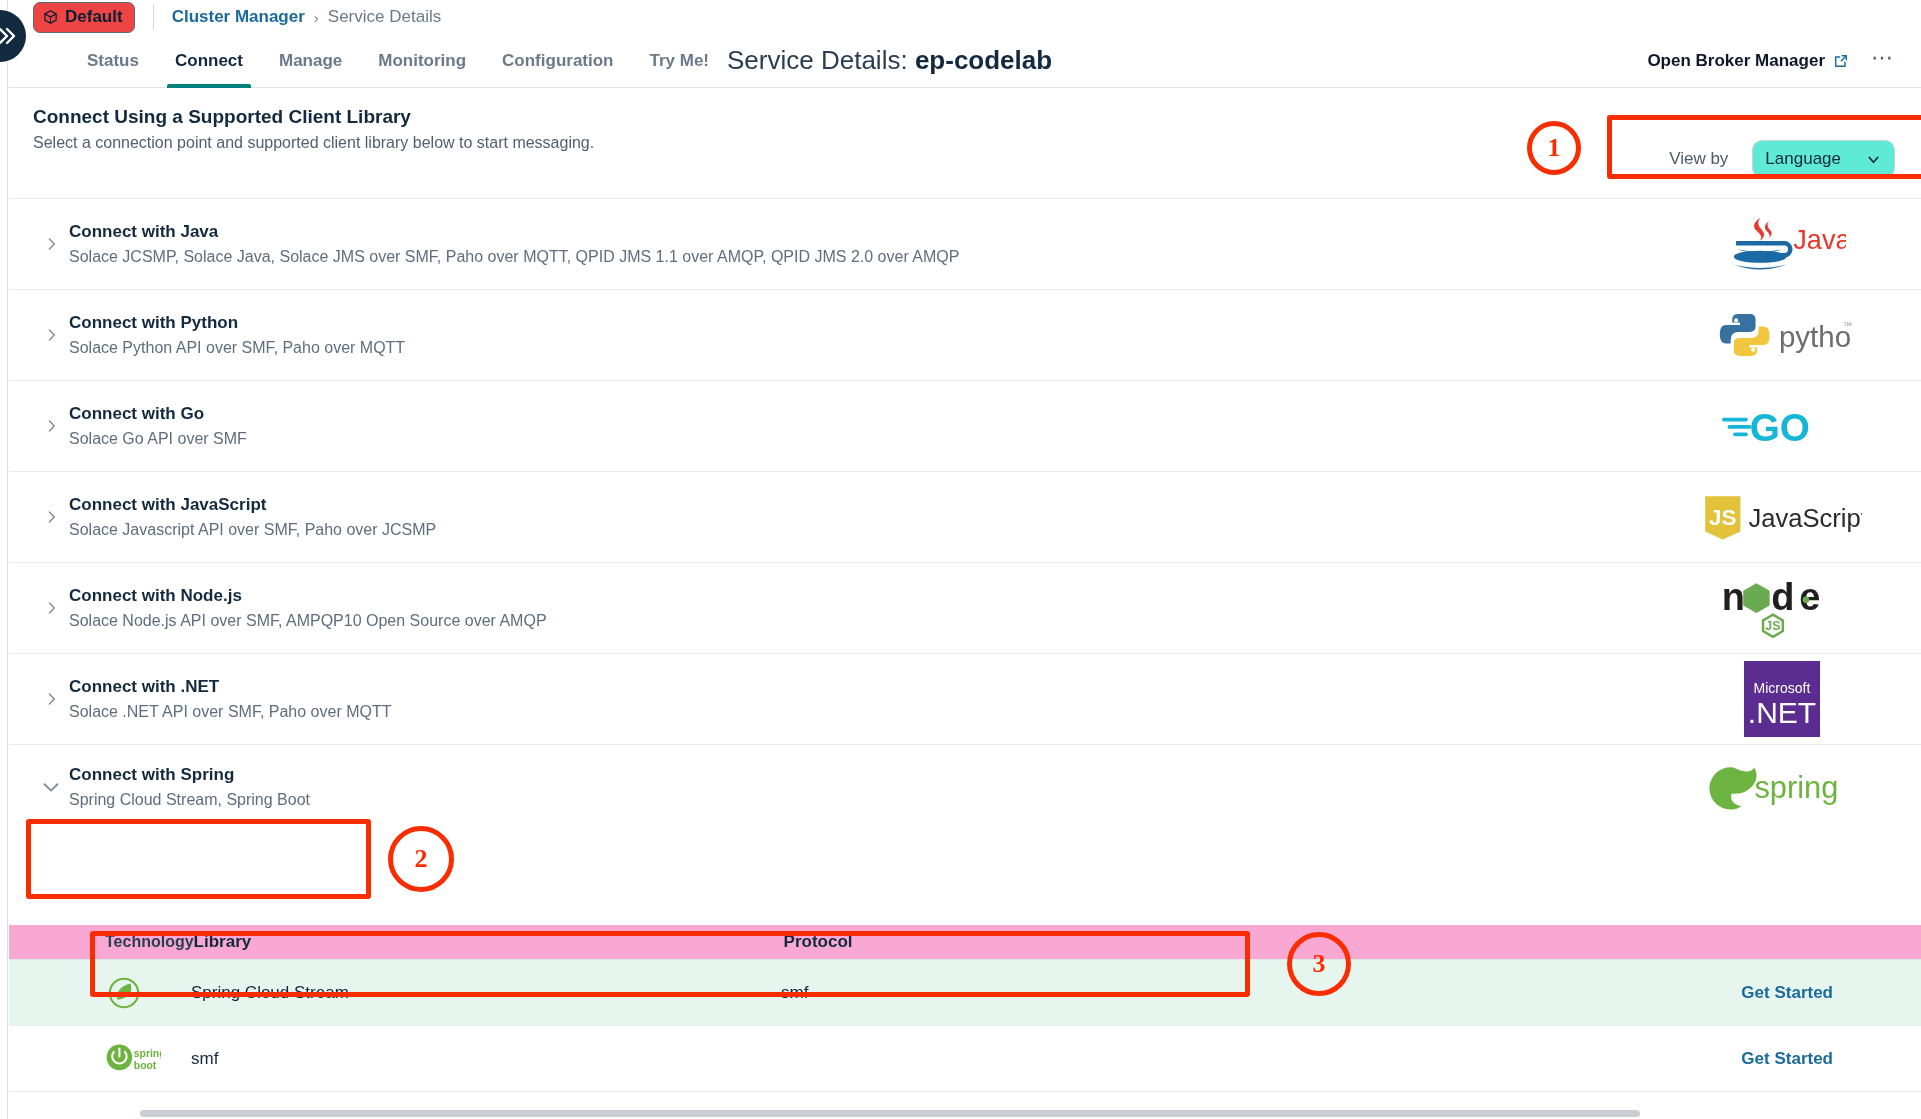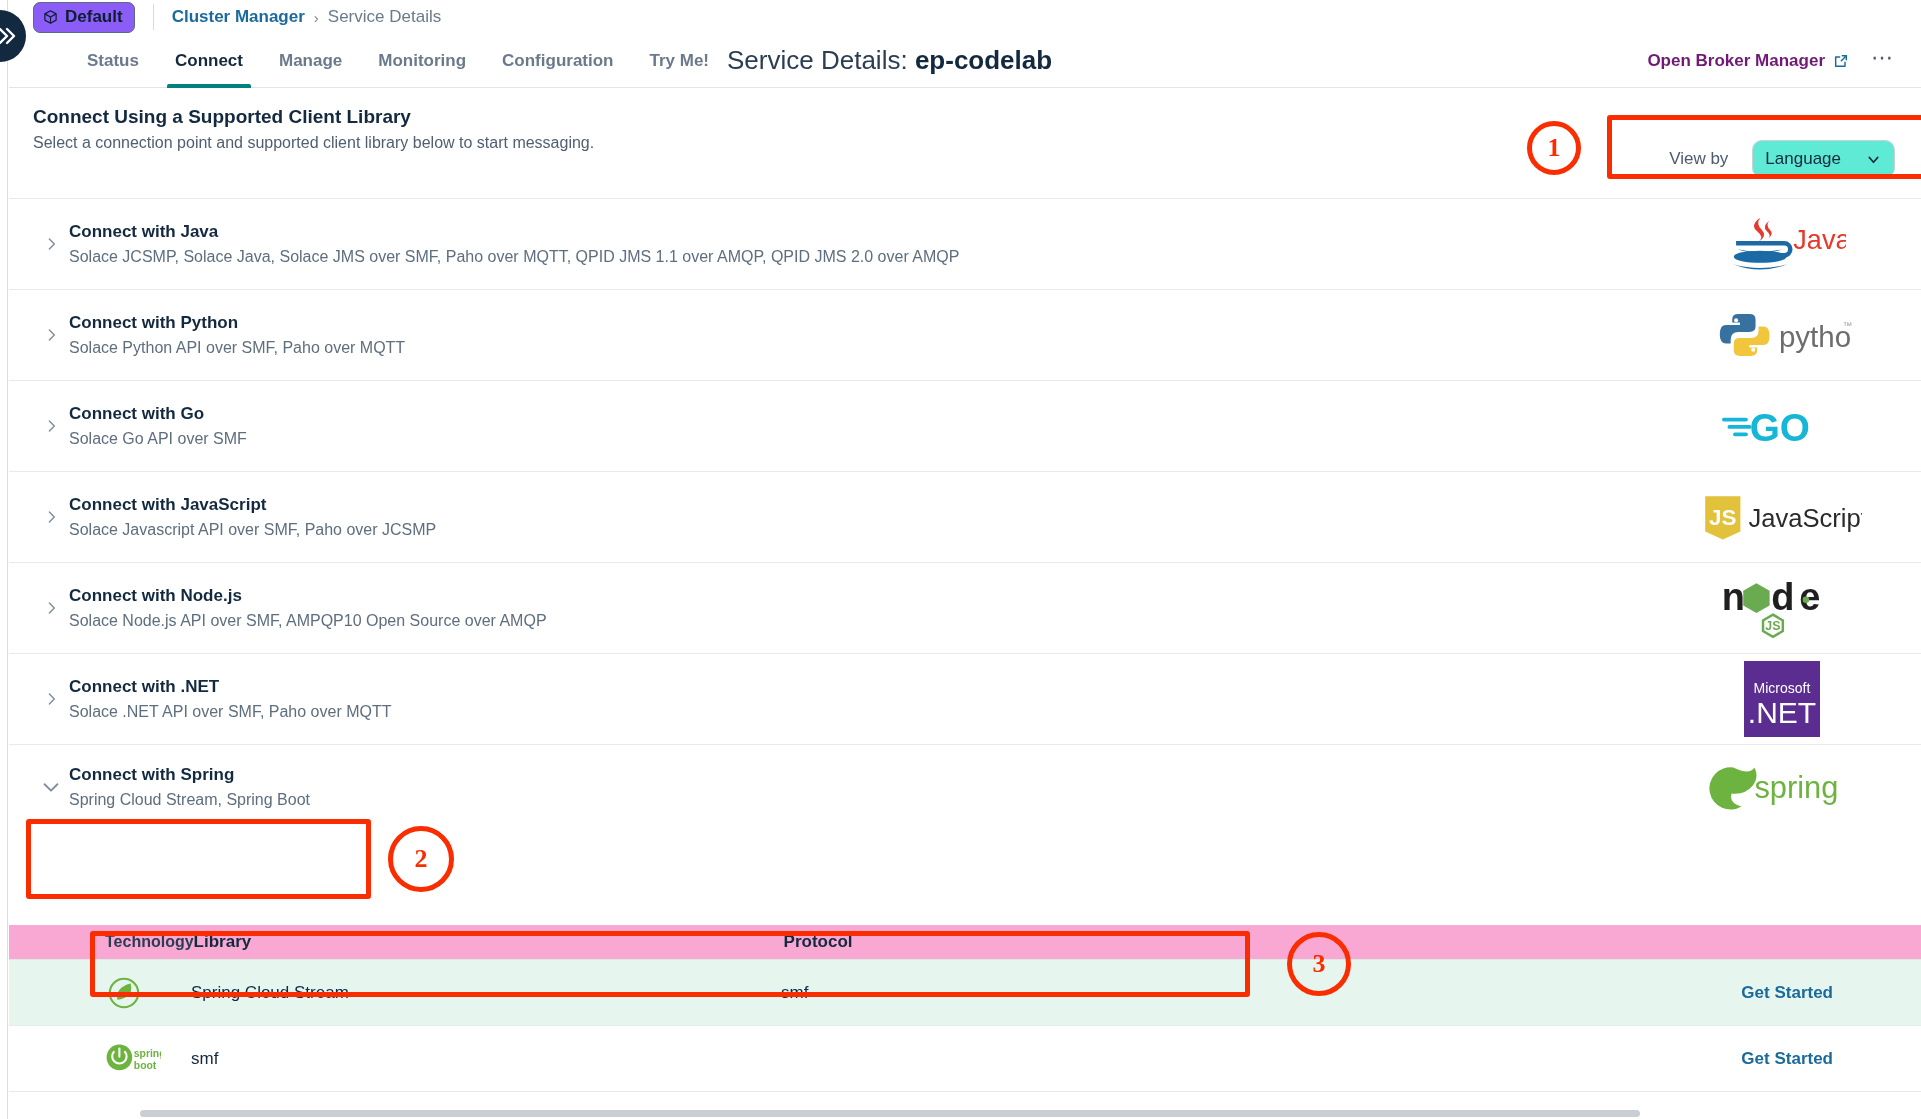--- a/index.html
+++ b/index.html
@@ -32,21 +32,21 @@
     position:absolute; left:9px; top:0; right:0; height:34px;
     display:flex; align-items:center;
     padding-left:24px; gap:0px;
     background:#fff;
   }
   .crumb-chip {
     display:inline-flex; align-items:center; gap:7px;
     border:1px solid #5a6b7c; border-radius:7px;
     padding:4px 11px 5px 9px;
     font-size:17px; font-weight:700; color:#0b1f33;
-    background:#8b5cf6; cursor:pointer;
+    background:#ef4444; cursor:pointer;
   }
   .crumb-sep-vert {
     width:1px; height:26px; background:#d5dbe1; margin:0 18px;
   }
   .crumb-link {
     font-size:17px; font-weight:700; color:#1b6a9c; cursor:pointer;
   }
   .crumb-arrow { margin:0 9px; color:#7b8a99; font-size:15px; }
   .crumb-current { font-size:17px; color:#6b7a89; font-weight:400; }
 
@@ -67,21 +67,21 @@
     cursor:pointer; white-space:nowrap; position:relative;
   }
   .tab.active { color:#13293f; }
   .tab.active::after {
     content:""; position:absolute; left:10px; right:10px; bottom:0;
     height:4px; background:#00817e; border-radius:2px 2px 0 0;
   }
 
   #header-right { margin-left:auto; display:flex; align-items:center; gap:20px; }
   #broker-link {
-    font-size:17px; font-weight:700; color:#701a75;
+    font-size:17px; font-weight:700; color:#0f172a;
     display:flex; align-items:center; gap:8px; cursor:pointer; white-space:nowrap;
   }
   #kebab { color:#4a5c6e; font-size:22px; letter-spacing:2px; cursor:pointer; line-height:1; padding:2px 2px 8px; }
 
   
   #section-head {
     position:absolute; left:9px; top:88px; right:0; height:62px;
     padding:18px 24px 0 24px;
   }
   #section-title { font-size:19px; font-weight:700; color:#13293f; }

